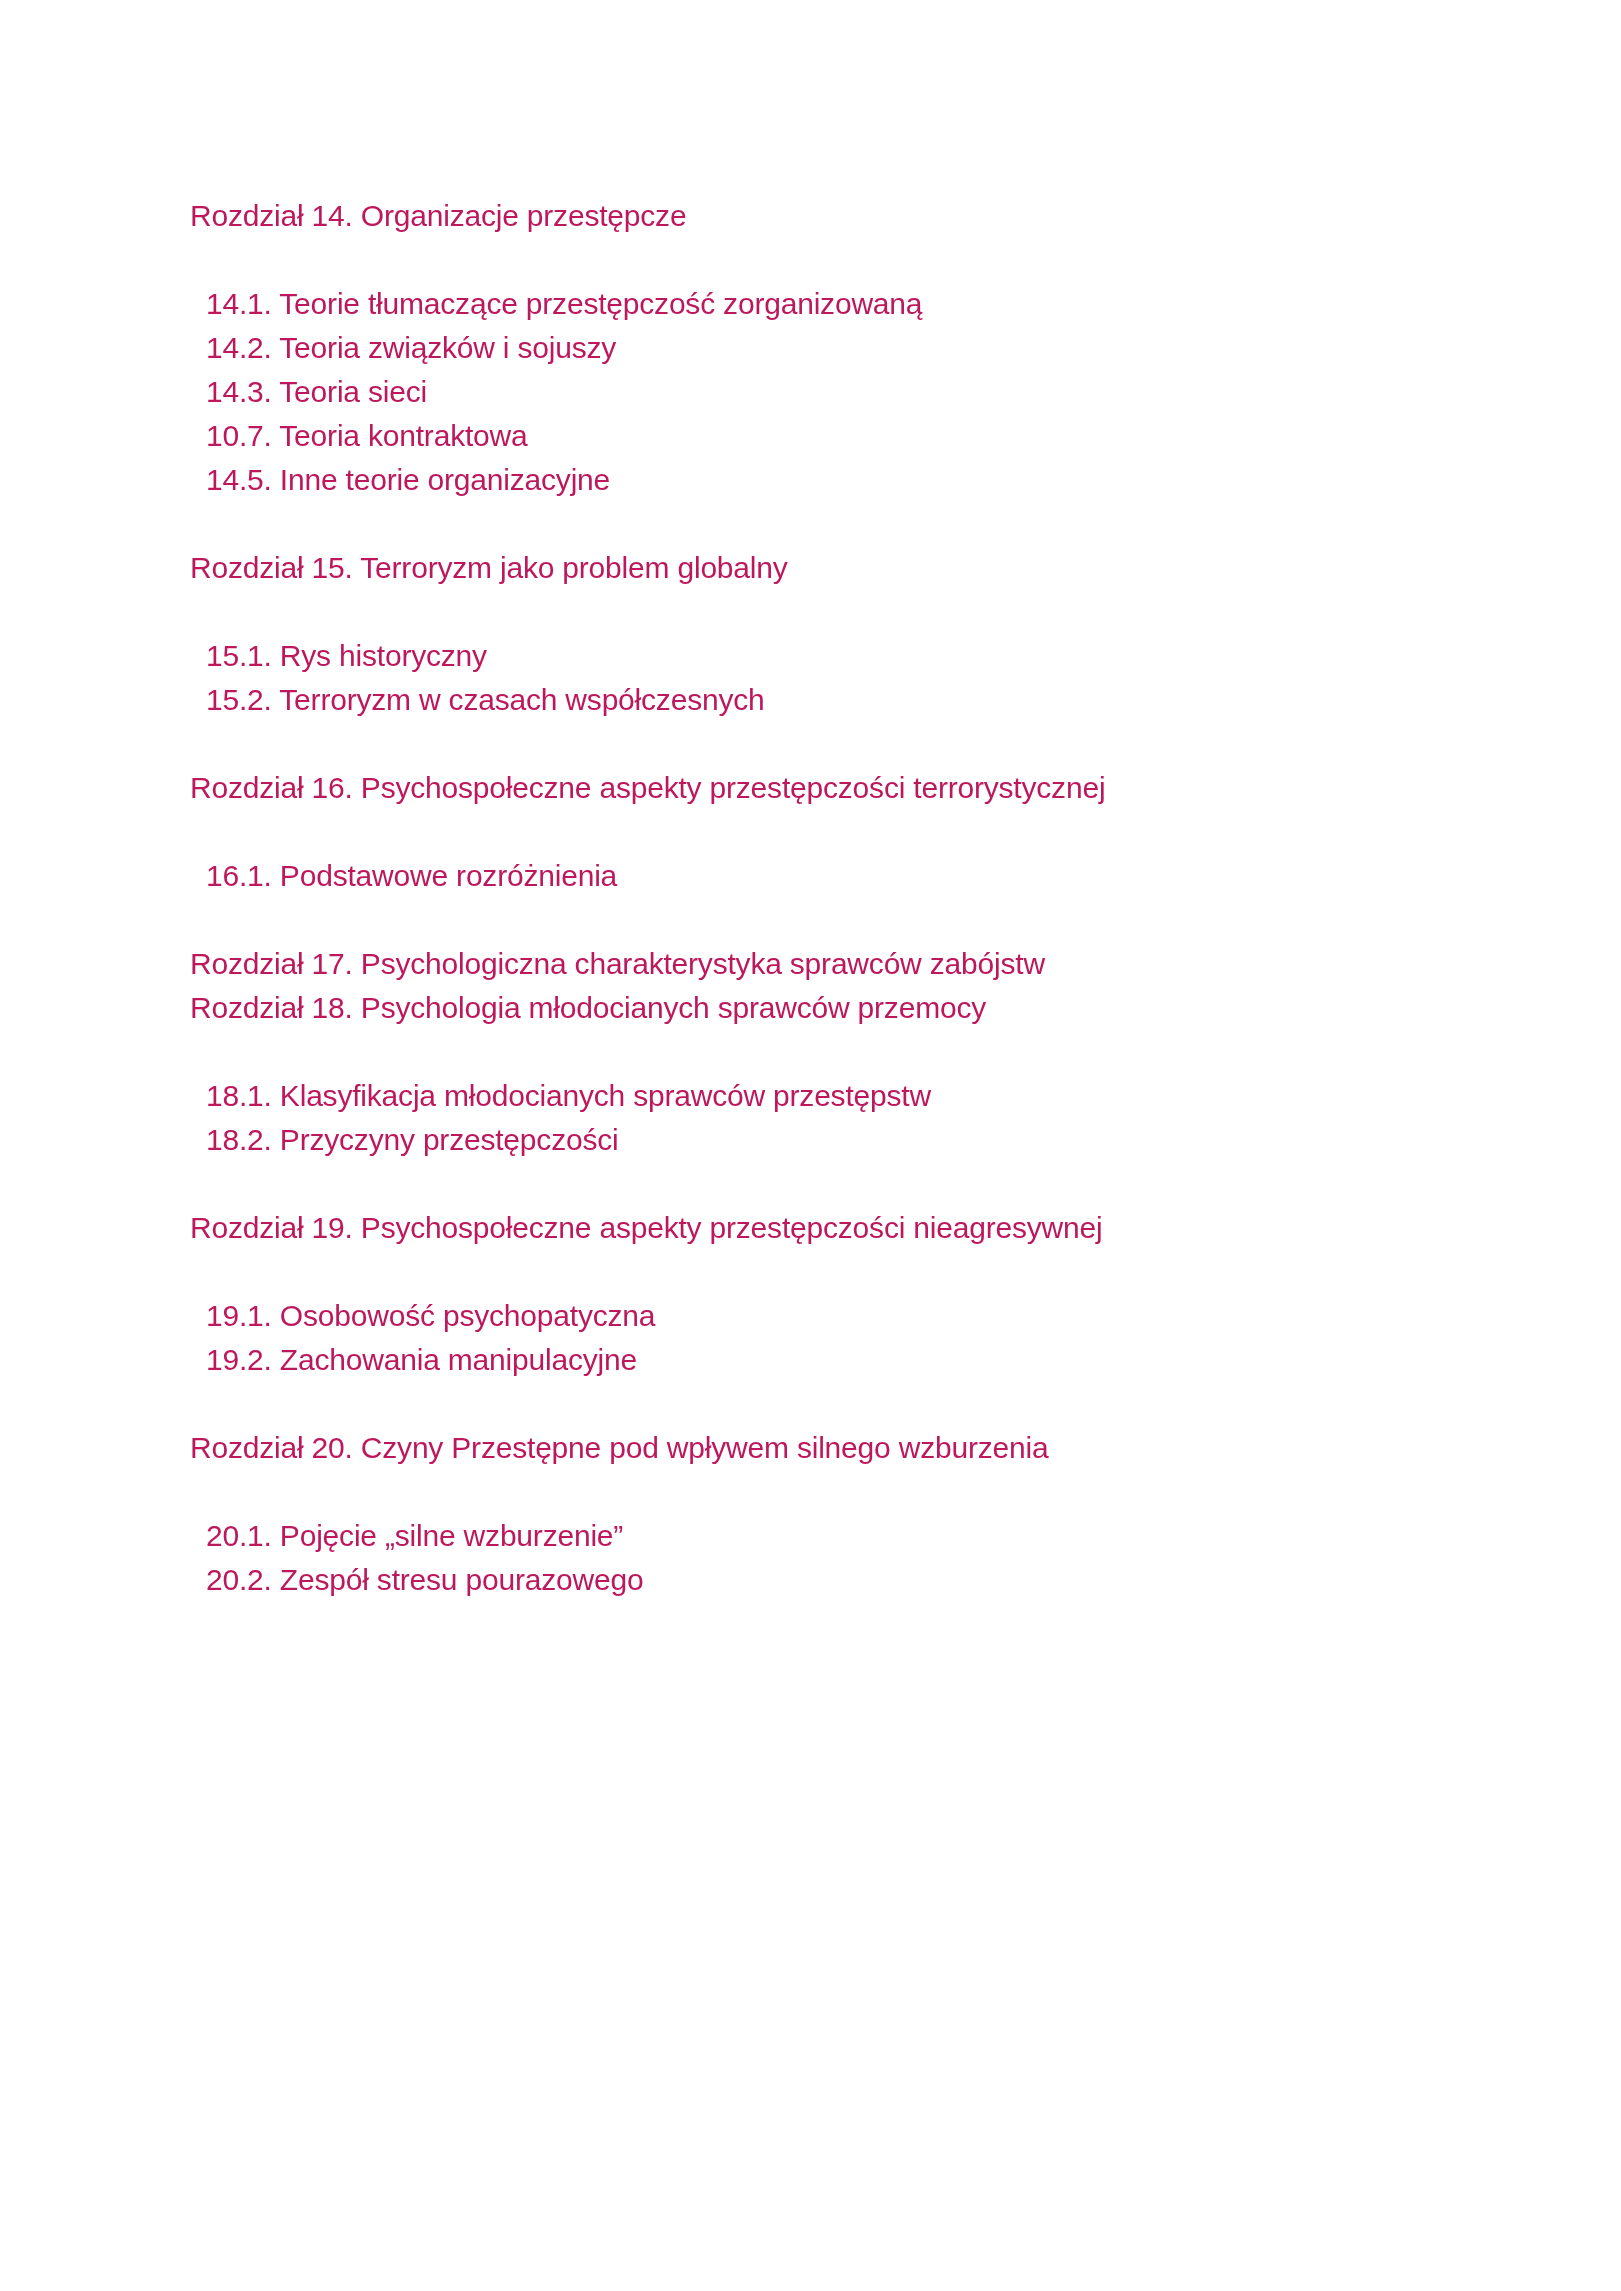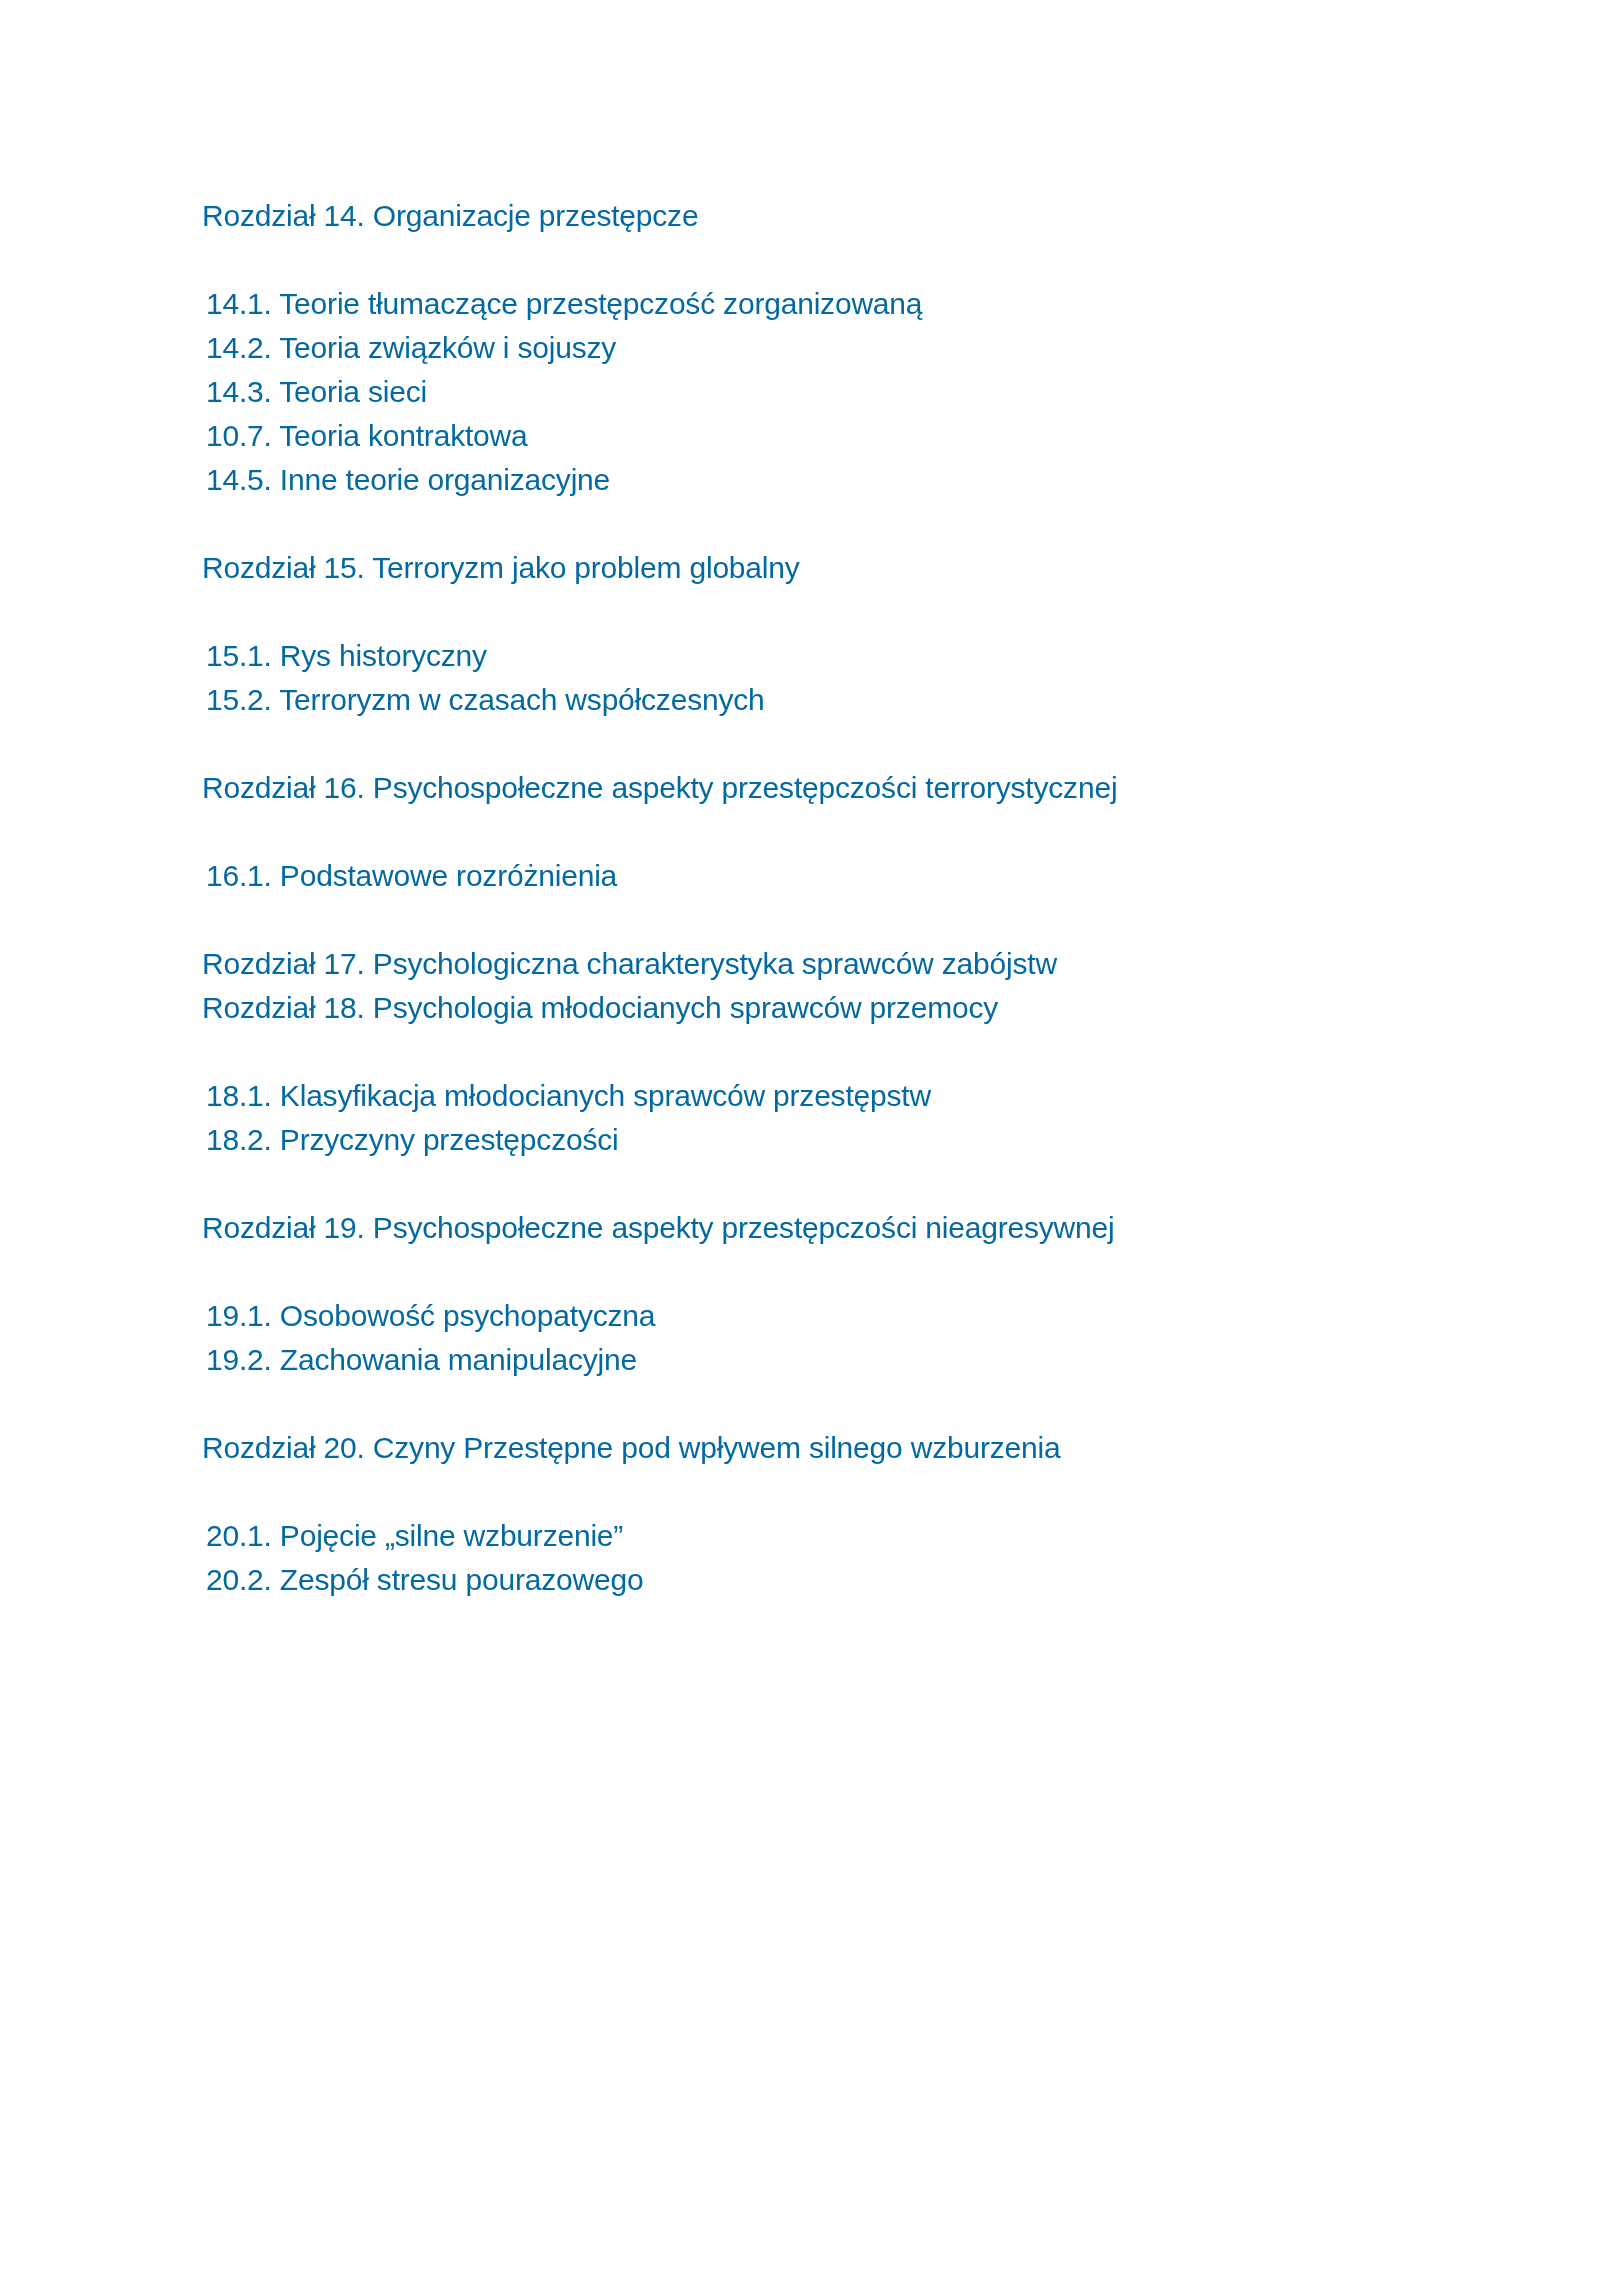--- a/index.html
+++ b/index.html
@@ -8,39 +8,39 @@
       background: #ffffff;
     }
     body {
       width: 1621px;
       height: 2292px;
       position: relative;
       overflow: hidden;
     }
     .page {
       position: absolute;
-      left: 202px;
+      left: 190px;
       top: 194px;
       width: 1274px;
       font-family: "Liberation Sans", "DejaVu Sans", sans-serif;
       font-size: 30px;
       line-height: 44px;
-      color: #0369a1;
+      color: #be185d;
       letter-spacing: -0.2px;
     }
     .chapter {
       margin: 0;
     }
     .chapter-title {
       display: block;
       white-space: nowrap;
     }
     .section-list {
       list-style: none;
-      margin: 44px 0 44px 4px;
+      margin: 44px 0 44px 16px;
       padding: 0;
     }
     .section-item {
       display: block;
       white-space: nowrap;
     }
   </style>
 </head>
 <body>
 

